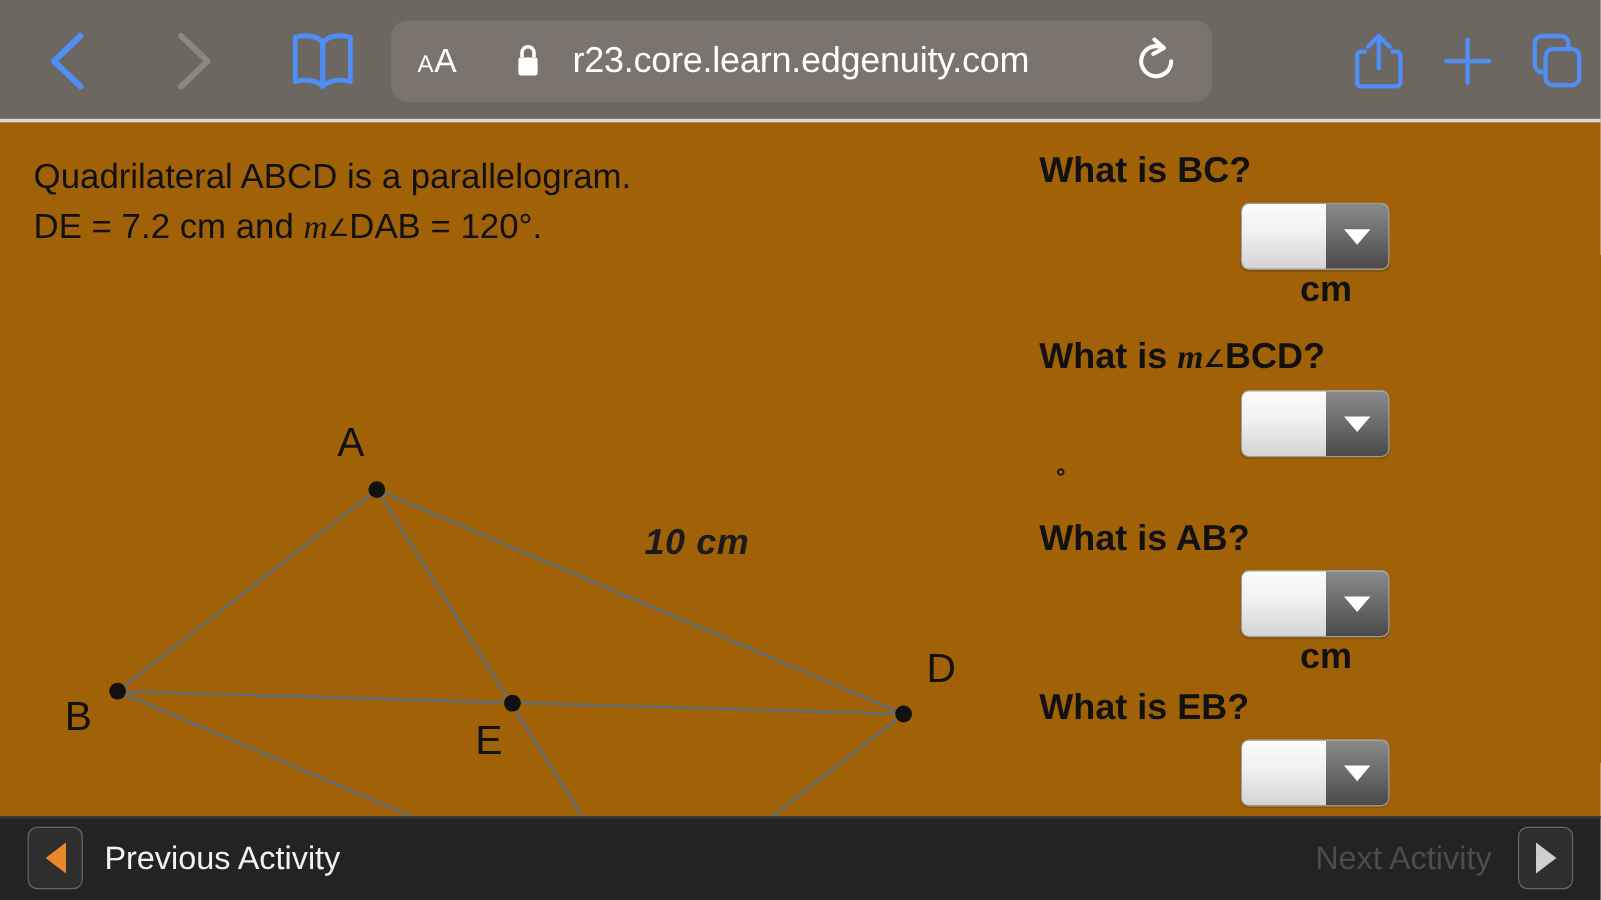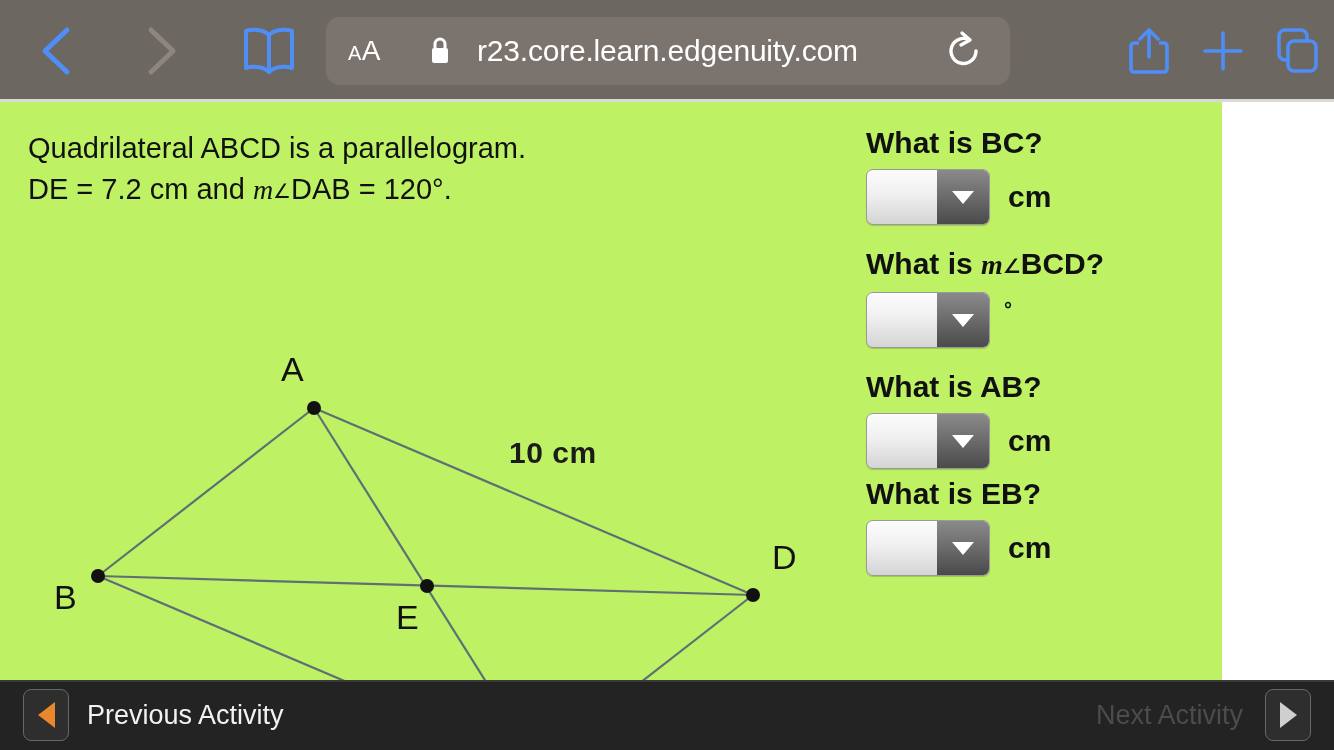--- a/index.html
+++ b/index.html
@@ -49,22 +49,22 @@
   }
   .tb-right {
     position: absolute; right: 0; top: 0; height: 102px; display: flex; align-items: center;
   }
   .tb-right > div {
     width: 74px; height: 70px; display: flex; align-items: center; justify-content: center;
   }
 
   
   .content {
-    position: absolute; left: 0; top: 102px; width: 1222px; height: 578px;
-    background: #bef264; overflow: hidden; padding-left: 20px;
+    position: absolute; left: 0; top: 102px; width: 1334px; height: 578px;
+    background: #a16207; overflow: hidden; padding-left: 20px;
   }
   .prompt {
     position: absolute; left: 28px; top: 26px; width: 820px;
     font-size: 29px; color: #111; line-height: 41px;
   }
   .mital { font-family: "Liberation Serif", serif; font-style: italic; font-size: 28px; }
   .angle-sym { font-family: "DejaVu Sans", sans-serif; font-size: 20px; vertical-align: 1px; }
 
   
   .diagram { position: absolute; left: 0; top: 0; width: 860px; height: 578px; }
@@ -73,21 +73,21 @@
   }
   .mlabel {
     position: absolute; font-size: 30px; color: #1b1b1b; font-weight: 600;
     font-family: "Liberation Sans", sans-serif; letter-spacing: 0.5px;
   }
 
   
   .qpanel { position: absolute; left: 866px; top: 0px; width: 460px; font-weight: bold; }
   .qblock { position: relative; }
   .qlabel { font-size: 30px; color: #111; line-height: 34px; white-space: nowrap; }
-  .qrow { display: flex; align-items: center; margin-top: 9px; }
+  .qrow { display: flex; align-items: center; margin-top: 9px; flex-direction: column; }
   .dropdown {
     width: 124px; height: 56px; border-radius: 7px;
     border: 1px solid #9a9a9a;
     background: linear-gradient(to bottom, #fcfcfc 0%, #f0f0f0 45%, #d4d4d4 100%);
     display: flex; align-items: stretch; overflow: hidden;
     box-shadow: 0 1px 1px rgba(0,0,0,0.18);
   }
   .dd-value { flex: 1 1 auto; }
   .dd-arrow {
     width: 52px; flex: 0 0 52px;
@@ -227,21 +227,21 @@
             <circle cx="537" cy="661" r="7" fill="#111111"></circle>
           </g>
       </svg>
       <div id="fig-labels">
           <div class="vlabel" style="left: 281px; top: 248px;">A</div>
           <div class="vlabel" style="left: 54px; top: 476px;">B</div>
           <div class="vlabel" style="left: 772px; top: 436px;">D</div>
           <div class="vlabel" style="left: 396px; top: 496px;">E</div>
         </div>
       <div id="fig-measures">
-          <div class="mlabel" style="left: 509px; top: 334px;">10 cm</div>
+          <div class="mlabel" style="left: 537px; top: 334px; font-style: italic;">10 cm</div>
         </div>
     </div>
 
     <div class="qpanel">
 
       <div class="qblock" style="margin-top:24px">
         <div class="qlabel"><span>What is BC?</span></div>
         <div class="qrow">
           <div class="dropdown">
             <div class="dd-value"></div>

